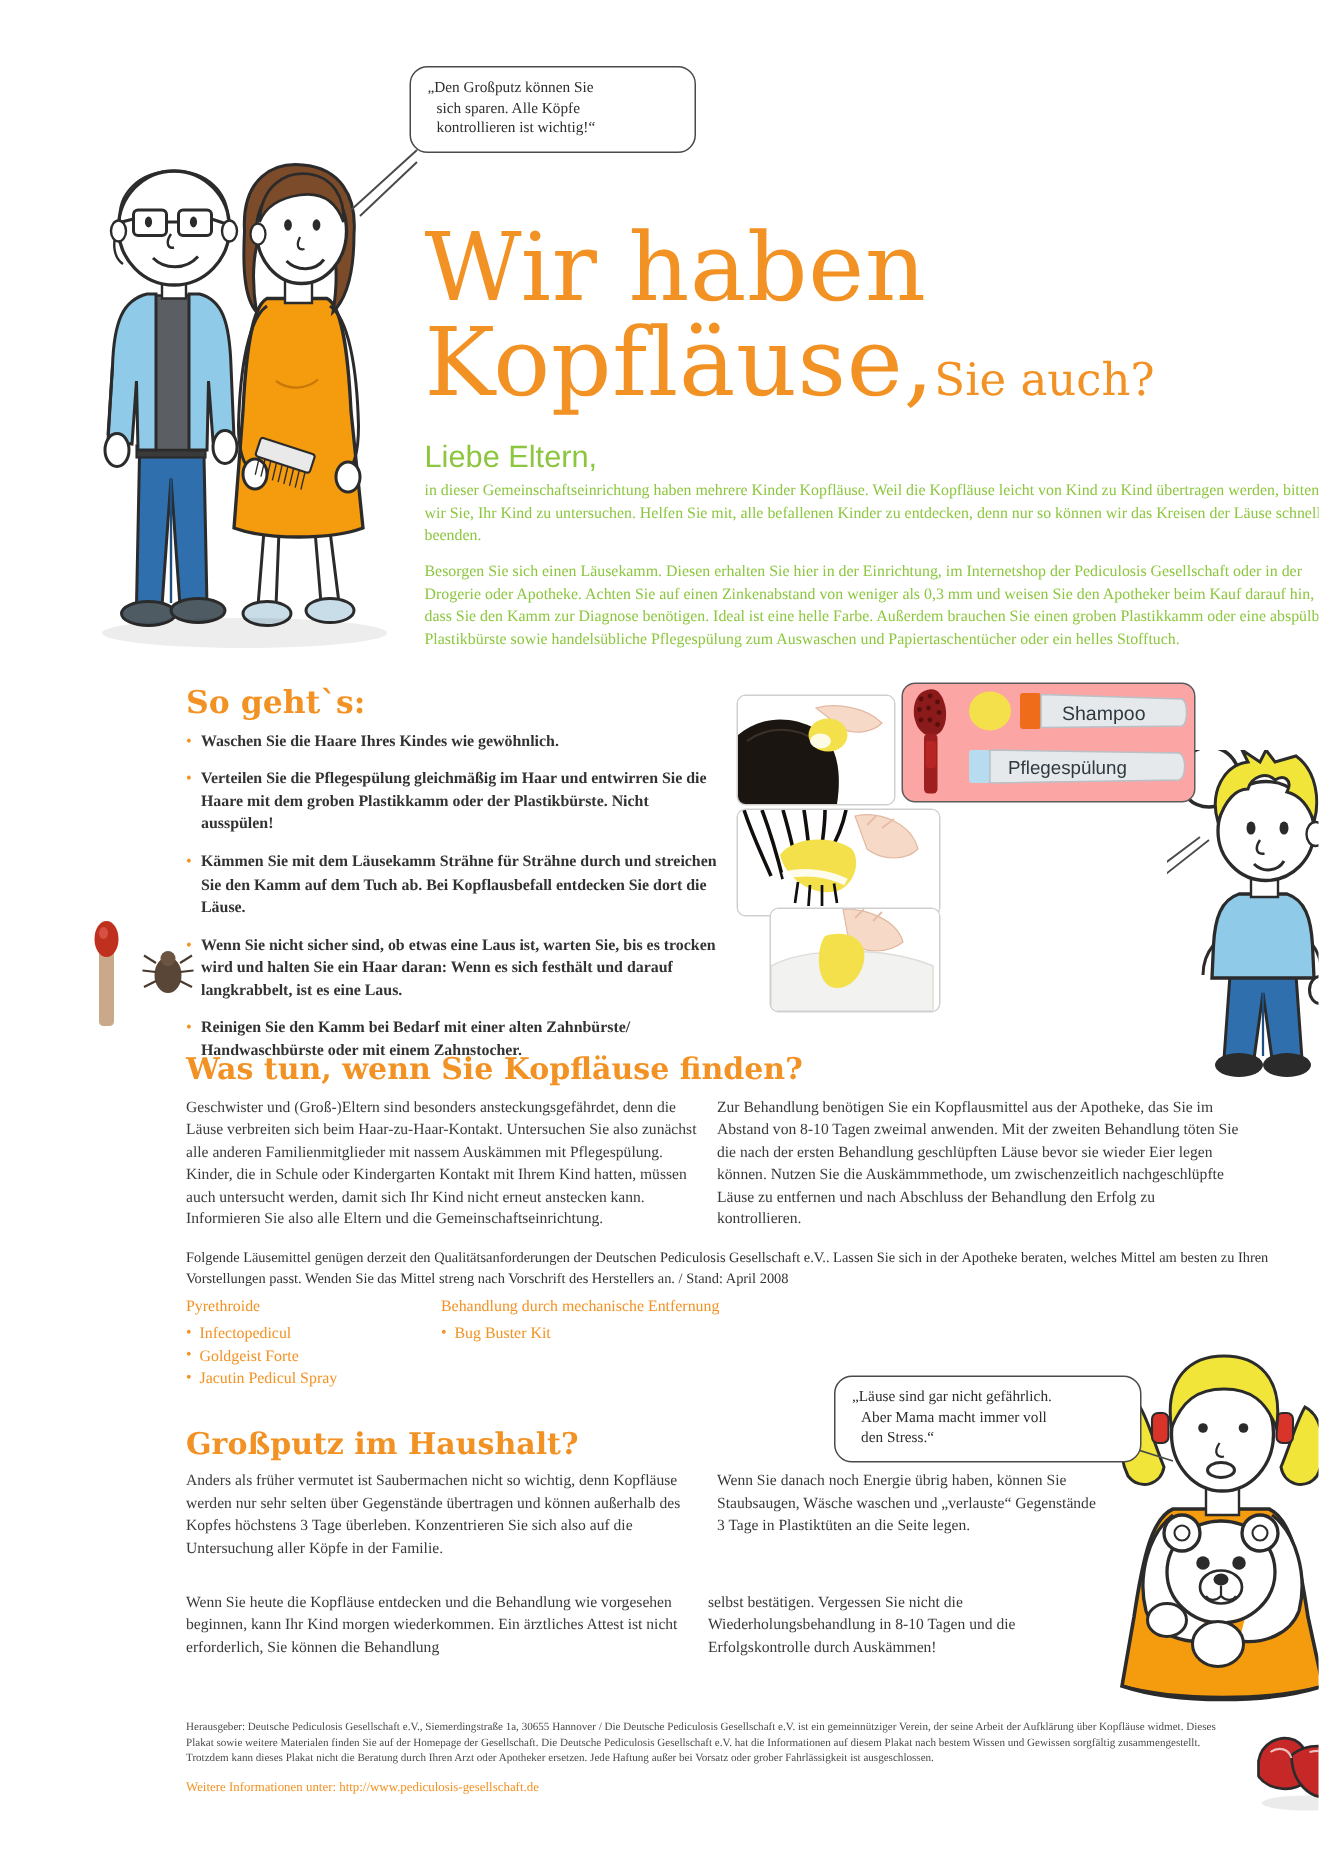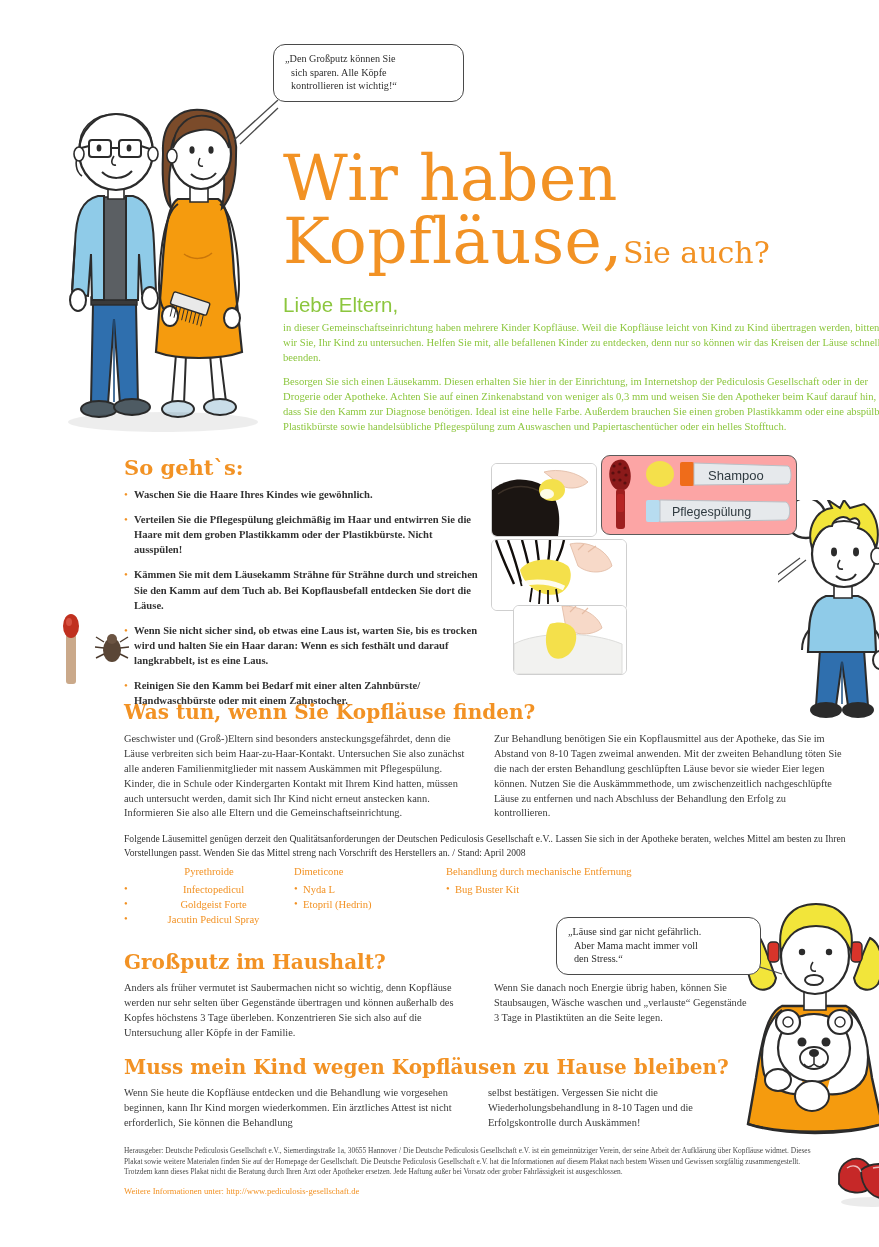--- a/index.html
+++ b/index.html
@@ -57,21 +57,21 @@
   
   .photos{position:absolute;left:455px;top:455px;z-index:4;}
   .ph{position:absolute;border:1.3px solid #cfcfcf;border-radius:6px;
       overflow:hidden;background:#fff;}
   .prodbox{position:absolute;left:110px;top:0;width:194px;height:78px;
            border:1.4px solid #5b5b5b;border-radius:9px;background:#fca5a5;overflow:hidden;}
 
   
   .sec{position:absolute;z-index:5;}
   .sec .sec-h{margin-bottom:6px;}
-  .cols{display:flex;gap:24px;}
+  .cols{display:flex;gap:8px;}
   .cols .col{font-size:10.4px;line-height:1.43;}
   .bodytxt{font-size:10.4px;line-height:1.43;color:#333;}
 
   
   .meds{position:absolute;left:88px;top:866px;width:724px;display:flex;z-index:5;}
   .meds .mcol{flex:0 0 auto;}
   .meds h4{margin:0 0 7px 0;font-size:10.6px;font-weight:400;color:var(--orange);
            font-family:"Liberation Serif",serif;}
   .meds li{list-style:none;font-size:10.6px;color:var(--orange);
            margin:0 0 4px 0;padding-left:9px;position:relative;}
@@ -387,33 +387,26 @@
   <div class="sec" style="left:88px;top:700px;width:724px;">
     <h3 class="sec-h" style="font-size:20px;">Was tun, wenn Sie Kopfläuse finden?</h3>
     <div class="cols" style="margin-top:8px;">
       <div class="col" style="width:346px;">Geschwister und (Groß-)Eltern sind besonders ansteckungsgefährdet, denn die Läuse verbreiten sich beim Haar-zu-Haar-Kontakt. Untersuchen Sie also zunächst alle anderen Familienmitglieder mit nassem Auskämmen mit Pflegespülung. Kinder, die in Schule oder Kindergarten Kontakt mit Ihrem Kind hatten, müssen auch untersucht werden, damit sich Ihr Kind nicht erneut anstecken kann. Informieren Sie also alle Eltern und die Gemeinschaftseinrichtung.</div>
       <div class="col" style="width:348px;">Zur Behandlung benötigen Sie ein Kopflausmittel aus der Apotheke, das Sie im Abstand von 8-10 Tagen zweimal anwenden. Mit der zweiten Behandlung töten Sie die nach der ersten Behandlung geschlüpften Läuse bevor sie wieder Eier legen können. Nutzen Sie die Auskämmmethode, um zwischenzeitlich nachgeschlüpfte Läuse zu entfernen und nach Abschluss der Behandlung den Erfolg zu kontrollieren.</div>
     </div>
     <div class="bodytxt" style="margin-top:11px;width:724px;font-size:9.6px;line-height:1.45;">Folgende Läusemittel genügen derzeit den Qualitätsanforderungen der Deutschen Pediculosis Gesellschaft e.V.. Lassen Sie sich in der Apotheke beraten, welches Mittel am besten zu Ihren Vorstellungen passt. Wenden Sie das Mittel streng nach Vorschrift des Herstellers an. / Stand: April 2008</div>
   </div>
 
   <div class="meds">
-    <div class="mcol" style="width:170px;text-align:center;">
+    <div class="mcol" style="width:170px;">
       <h4>Pyrethroide</h4>
       <ul>
         <li>Infectopedicul</li>
         <li>Goldgeist Forte</li>
         <li>Jacutin Pedicul Spray</li>
-      </ul>
-    </div>
-    <div class="mcol" style="width:152px;">
-      <h4>Dimeticone</h4>
-      <ul>
-        <li>Nyda L</li>
-        <li>Etopril (Hedrin)</li>
       </ul>
     </div>
     <div class="mcol" style="width:226px;">
       <h4>Behandlung durch mechanische Entfernung</h4>
       <ul>
         <li>Bug Buster Kit</li>
       </ul>
     </div>
   </div>
 
@@ -477,21 +470,20 @@
 
   <div class="sec" style="left:88px;top:950px;width:640px;">
     <h3 class="sec-h" style="font-size:20px;">Großputz im Haushalt?</h3>
     <div class="cols" style="margin-top:7px;">
       <div class="col" style="width:346px;">Anders als früher vermutet ist Saubermachen nicht so wichtig, denn Kopfläuse werden nur sehr selten über Gegenstände übertragen und können außerhalb des Kopfes höchstens 3 Tage überleben. Konzentrieren Sie sich also auf die Untersuchung aller Köpfe in der Familie.</div>
       <div class="col" style="width:258px;">Wenn Sie danach noch Energie übrig haben, können Sie Staubsaugen, Wäsche waschen und „verlauste“ Gegenstände 3 Tage in Plastiktüten an die Seite legen.</div>
     </div>
   </div>
 
   <div class="sec" style="left:88px;top:1055px;width:700px;">
-    <h3 class="sec-h" style="font-size:20px;">Muss mein Kind wegen Kopfläusen zu Hause bleiben?</h3>
     <div class="cols" style="margin-top:7px;">
       <div class="col" style="width:340px;">Wenn Sie heute die Kopfläuse entdecken und die Behandlung wie vorgesehen beginnen, kann Ihr Kind morgen wiederkommen. Ein ärztliches Attest ist nicht erforderlich, Sie können die Behandlung</div>
       <div class="col" style="width:270px;">selbst bestätigen. Vergessen Sie nicht die Wiederholungsbehandlung in 8-10 Tagen und die Erfolgskontrolle durch Auskämmen!</div>
     </div>
   </div>
 
   <div class="illus" style="left:795px;top:1140px;width:80px;height:70px;">
     <svg width="80" height="70" viewBox="0 0 80 70">
       <path d="M8 34 C10 22 22 16 32 20 C40 24 44 36 40 46 C34 56 14 54 8 44 Z" fill="#c62828" stroke="#2b2b2b" stroke-width="1.8"></path>
       <path d="M30 30 C40 22 56 22 64 30 C72 40 68 56 56 58 C42 60 30 48 30 30 Z" fill="#c62828" stroke="#2b2b2b" stroke-width="1.8"></path>

